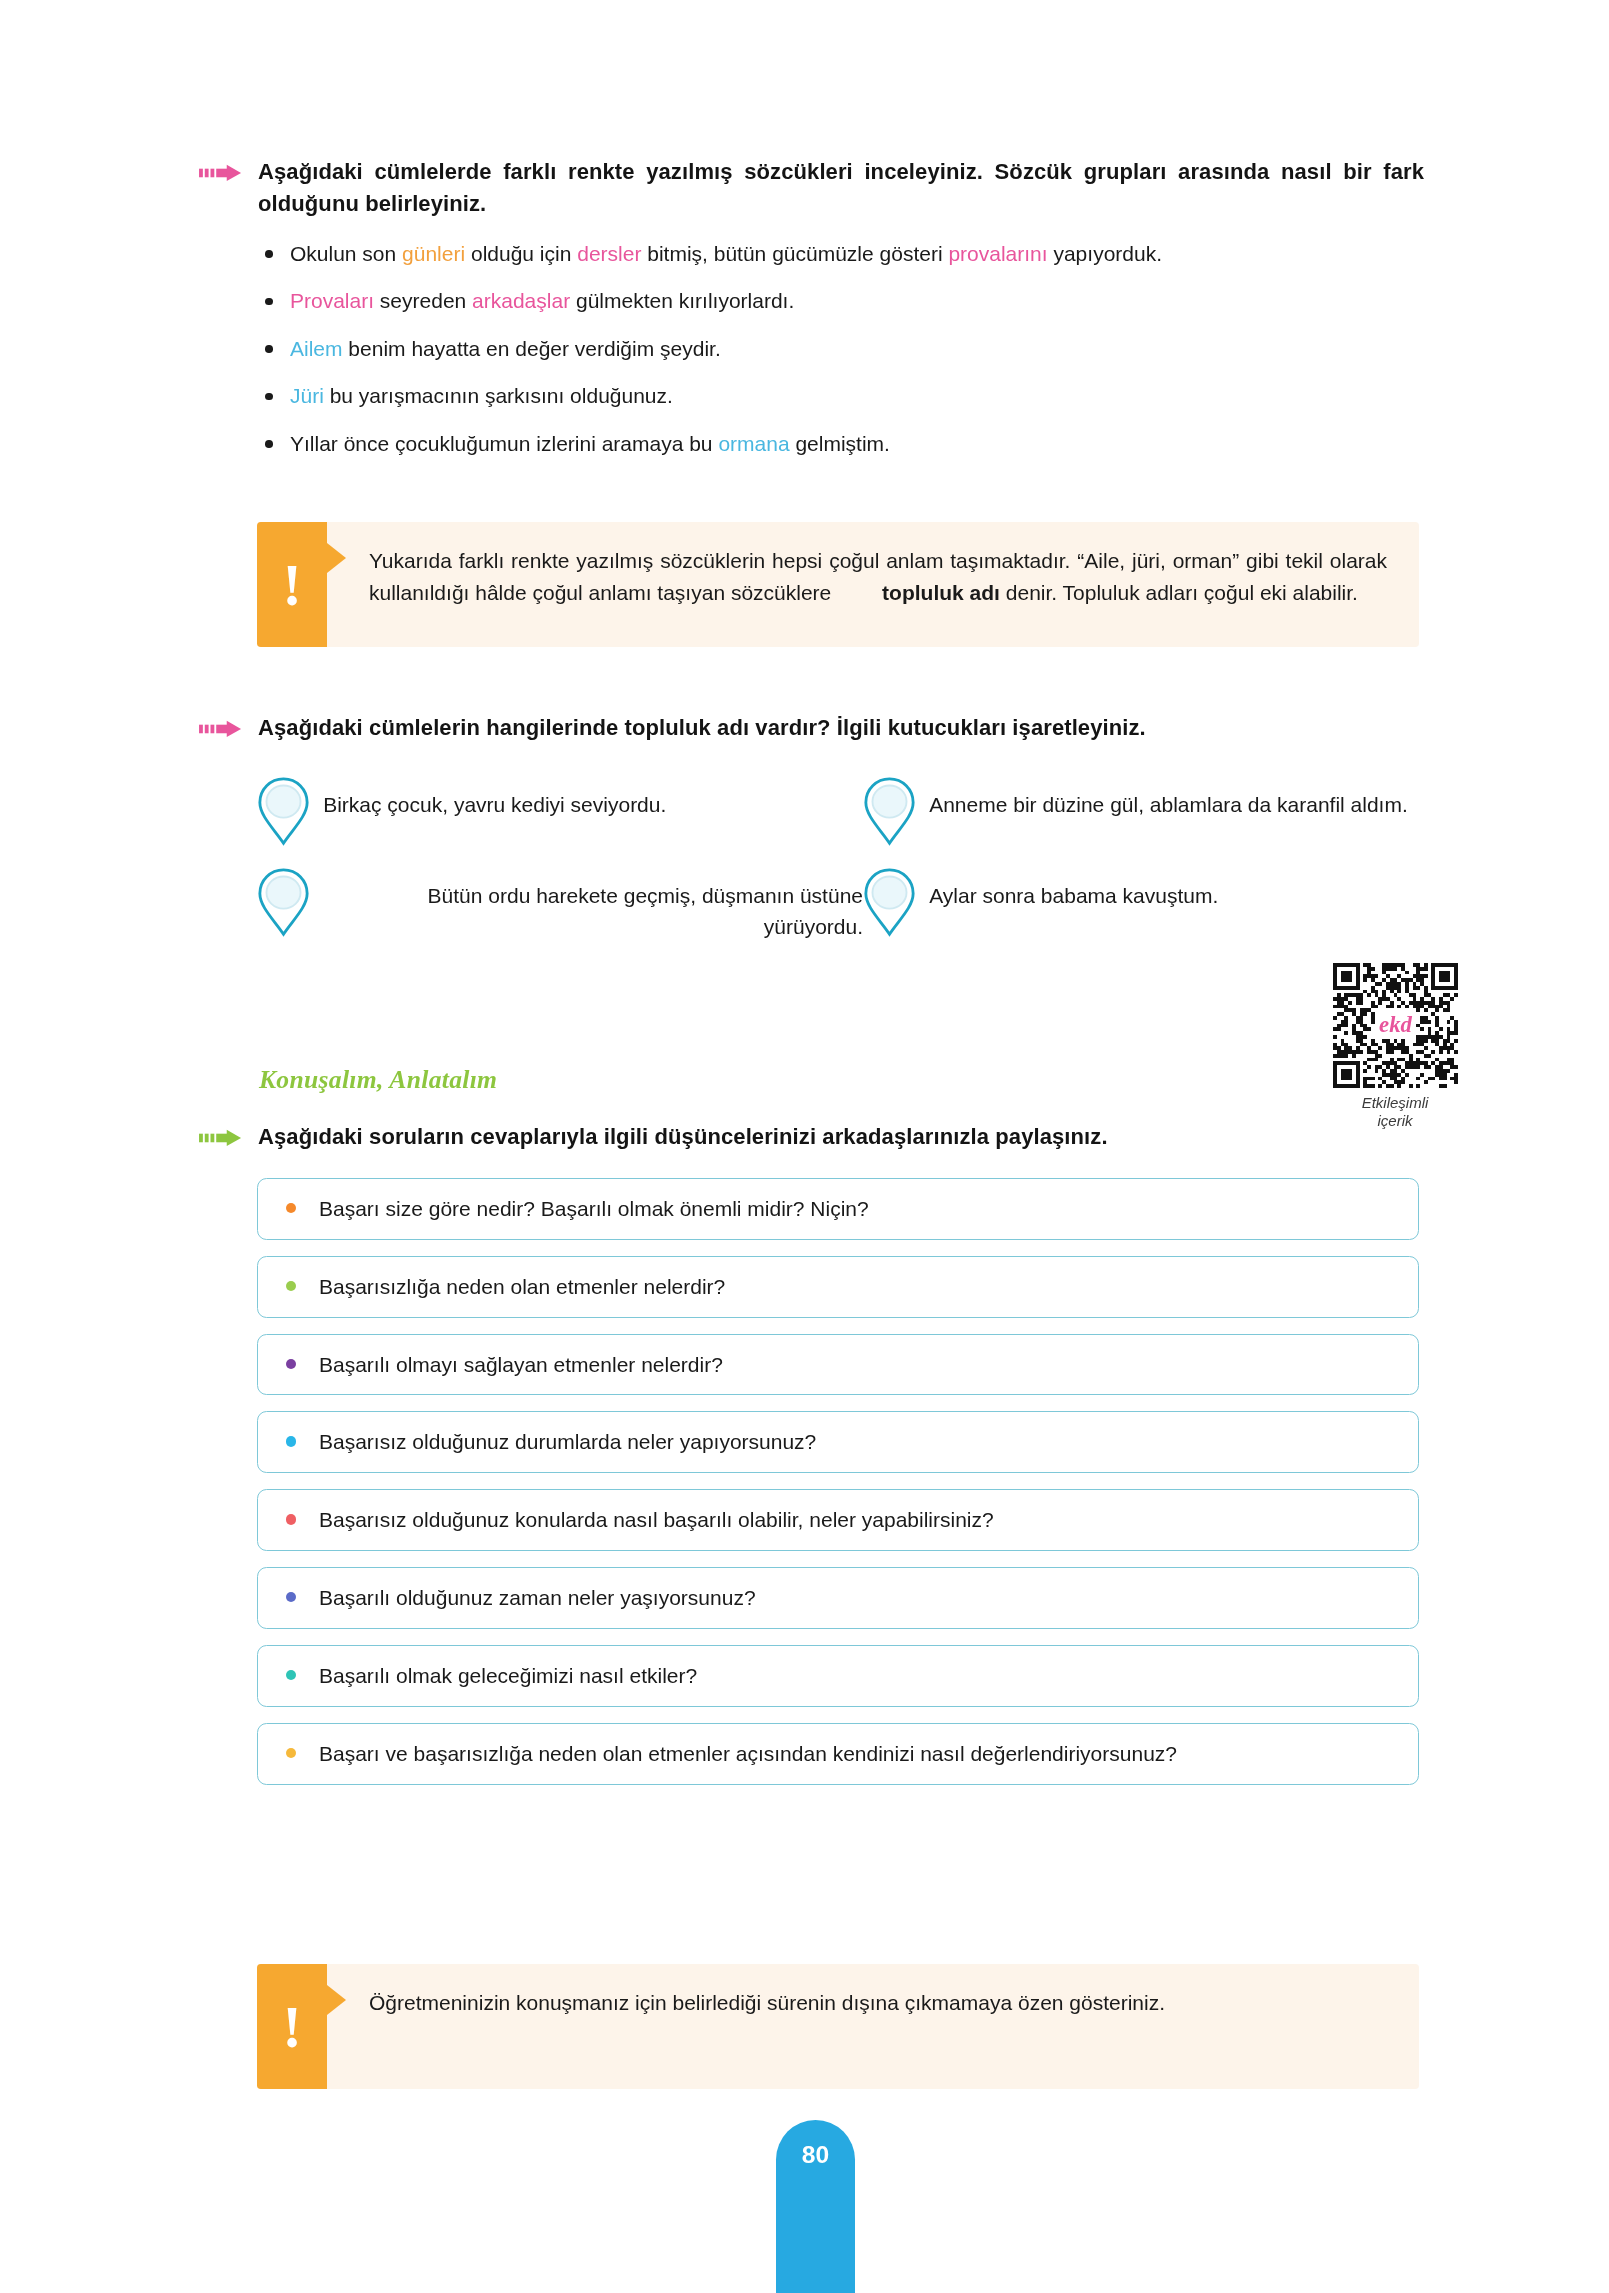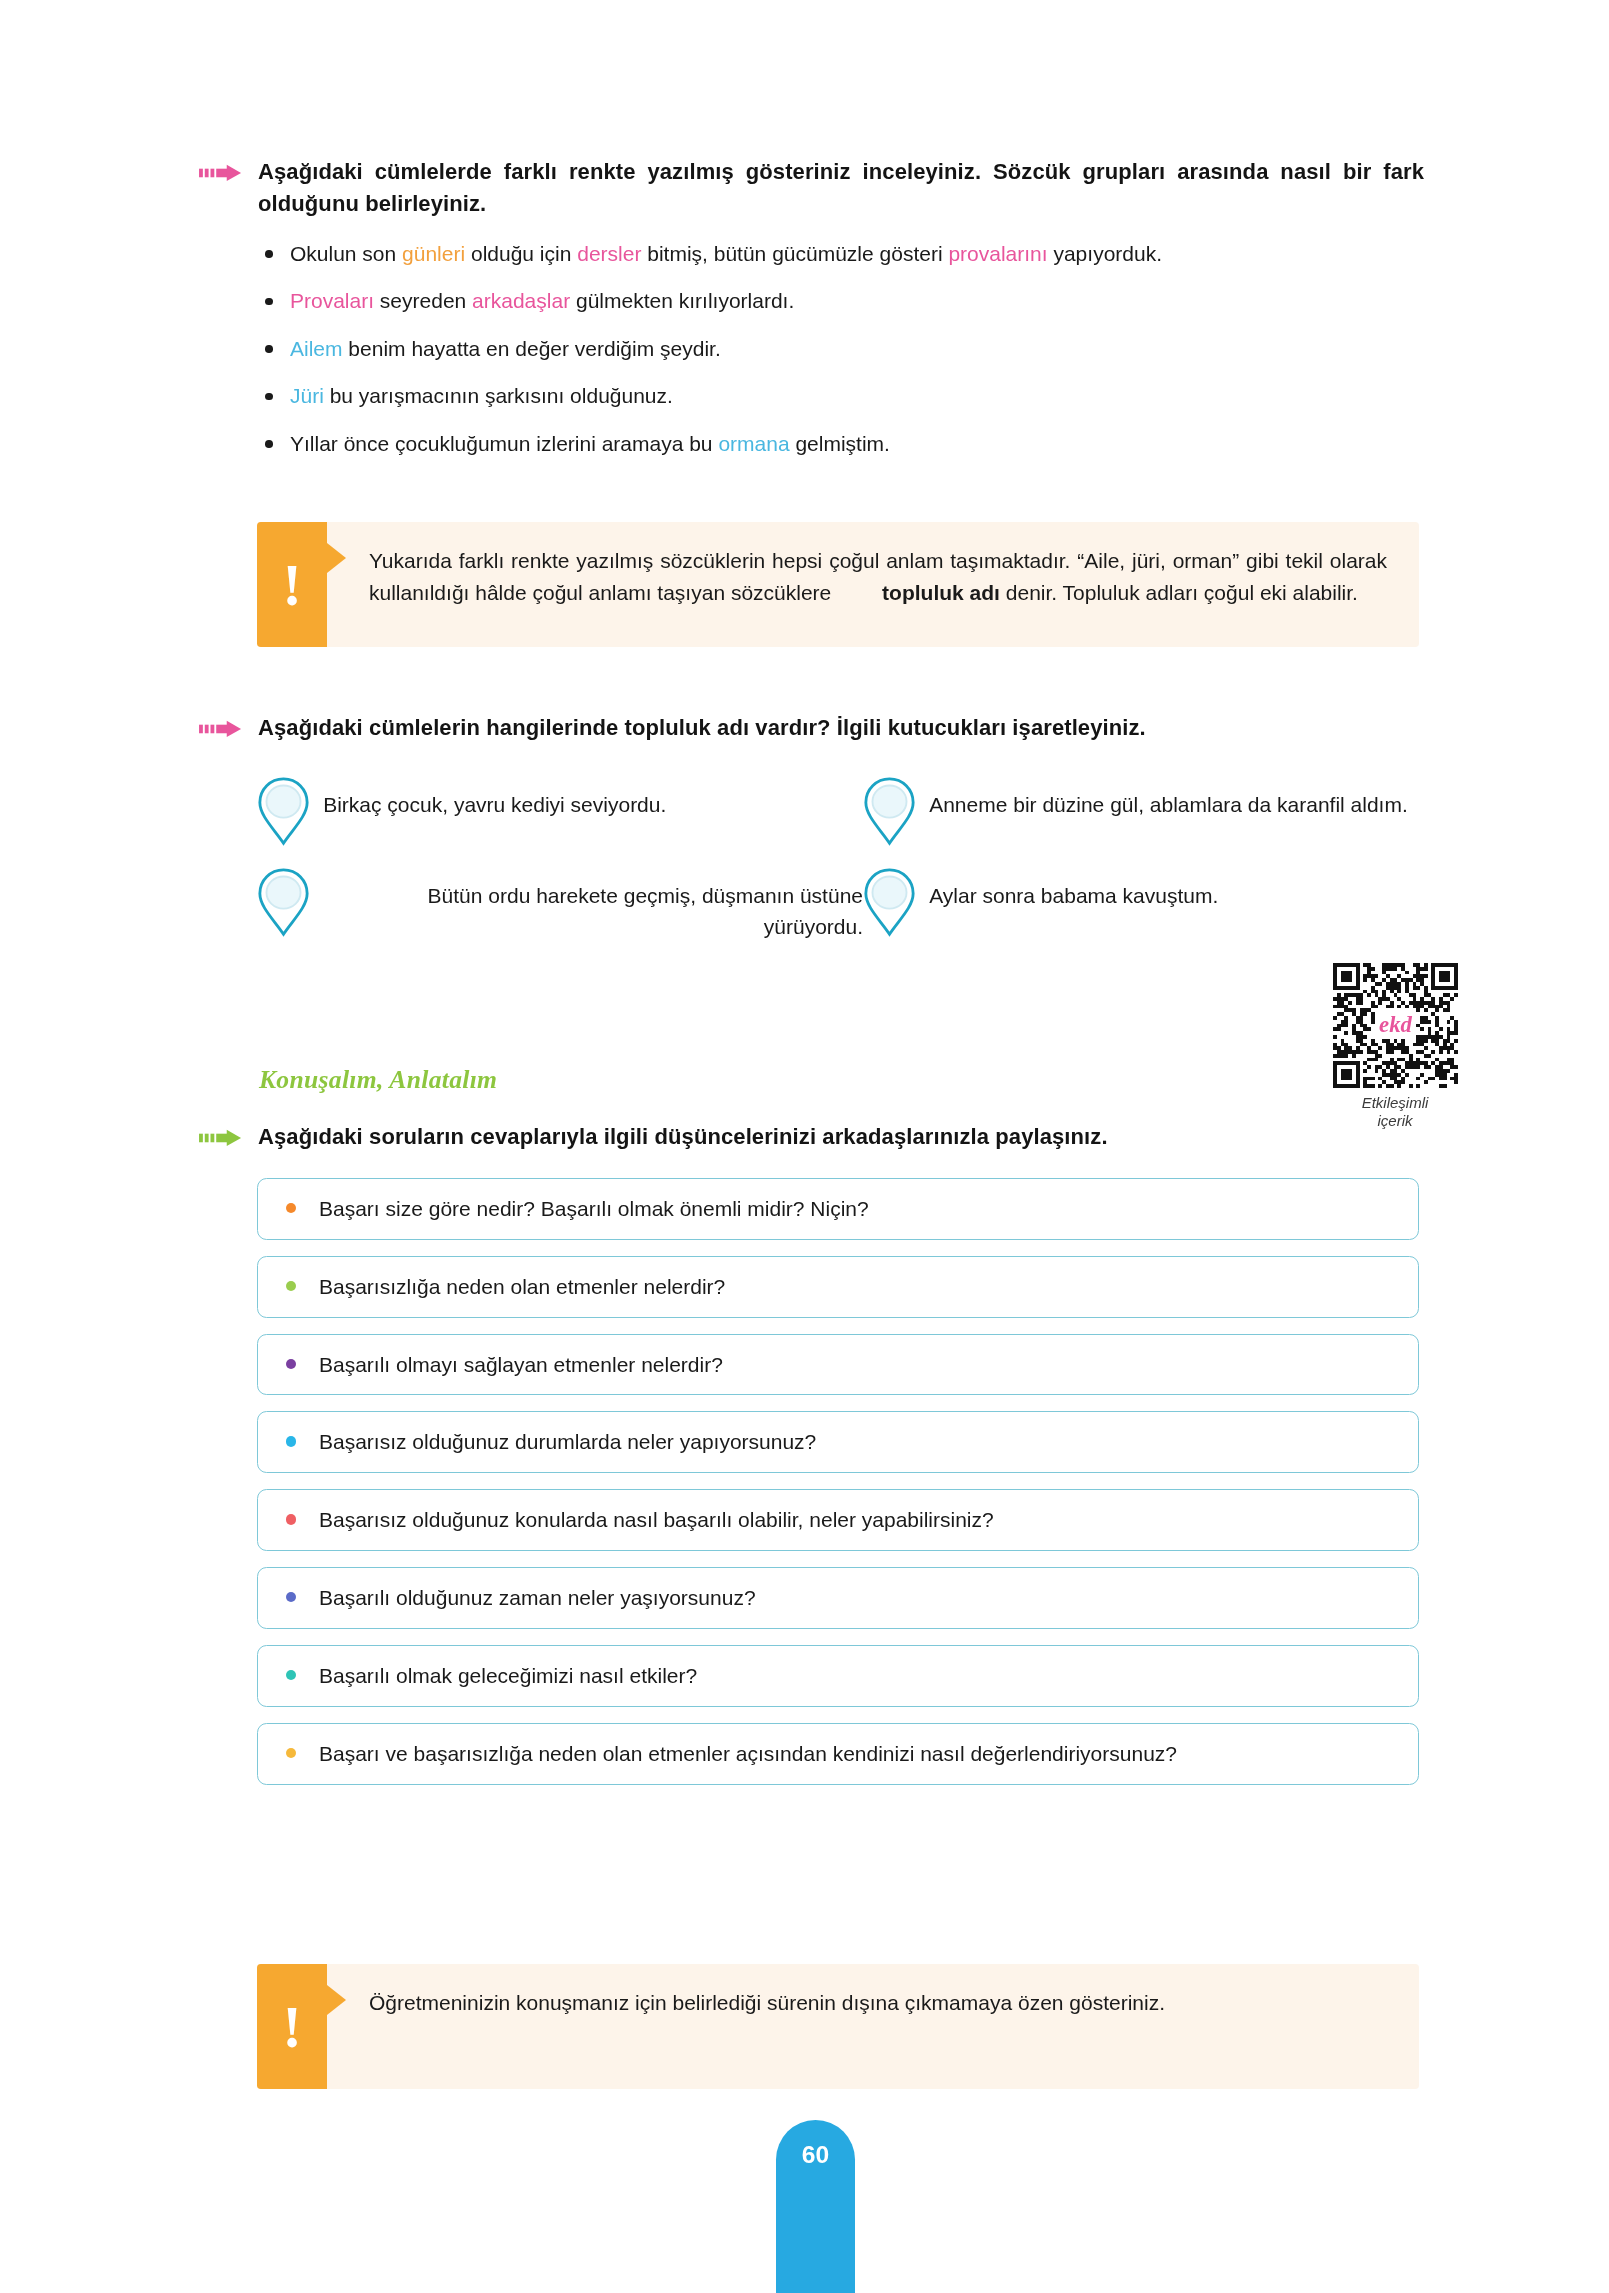--- a/index.html
+++ b/index.html
@@ -274,21 +274,21 @@
   <div class="sec1">
     <div class="arrow-marker">
       <svg width="44" height="21" viewBox="0 0 46 22">
         <rect x="0" y="7" width="4" height="9" fill="#e8559c"></rect>
         <rect x="6" y="7" width="4" height="9" fill="#e8559c"></rect>
         <rect x="12" y="7" width="4" height="9" fill="#e8559c"></rect>
         <rect x="18" y="7" width="12" height="9" fill="#e8559c"></rect>
         <polygon points="29,3 44,11.5 29,20" fill="#e8559c"></polygon>
       </svg>
     </div>
-    <div class="instruction">Aşağıdaki cümlelerde farklı renkte yazılmış gösteriniz inceleyiniz. Sözcük grupları arasında nasıl bir fark olduğunu belirleyiniz.</div>
+    <div class="instruction">Aşağıdaki cümlelerde farklı renkte yazılmış sözcükleri inceleyiniz. Sözcük grupları arasında nasıl bir fark olduğunu belirleyiniz.</div>
     <ul class="bullets" id="bullet-list">
         <li><span>Okulun son </span><span class="w-orange">günleri</span><span> olduğu için </span><span class="w-pink">dersler</span><span> bitmiş, bütün gücümüzle gösteri </span><span class="w-pink">provalarını</span><span> yapıyorduk.</span></li>
         <li><span class="w-pink">Provaları</span><span> seyreden </span><span class="w-pink">arkadaşlar</span><span> gülmekten kırılıyorlardı.</span></li>
         <li><span class="w-blue">Ailem</span><span> benim hayatta en değer verdiğim şeydir.</span></li>
         <li><span class="w-blue">Jüri</span><span> bu yarışmacının şarkısını olduğunuz.</span></li>
         <li><span>Yıllar önce çocukluğumun izlerini aramaya bu </span><span class="w-blue">ormana</span><span> gelmiştim.</span></li>
       </ul>
   </div>
 
   <div class="sec1-box">
@@ -817,17 +817,17 @@
 
   <div class="sec3-box">
     <div class="infobox">
       <div class="bang"></div>
       <div class="tail"></div>
       <div class="infobox-text" id="infobox2-text"><span>      Öğretmeninizin konuşmanız için belirlediği sürenin dışına çıkmamaya özen gösteriniz.</span></div>
     </div>
   </div>
 
   <div class="pagenum-tab">
-    <span>60</span>
+    <span>80</span>
   </div>
 
 </div>
 
 
 </body></html>

